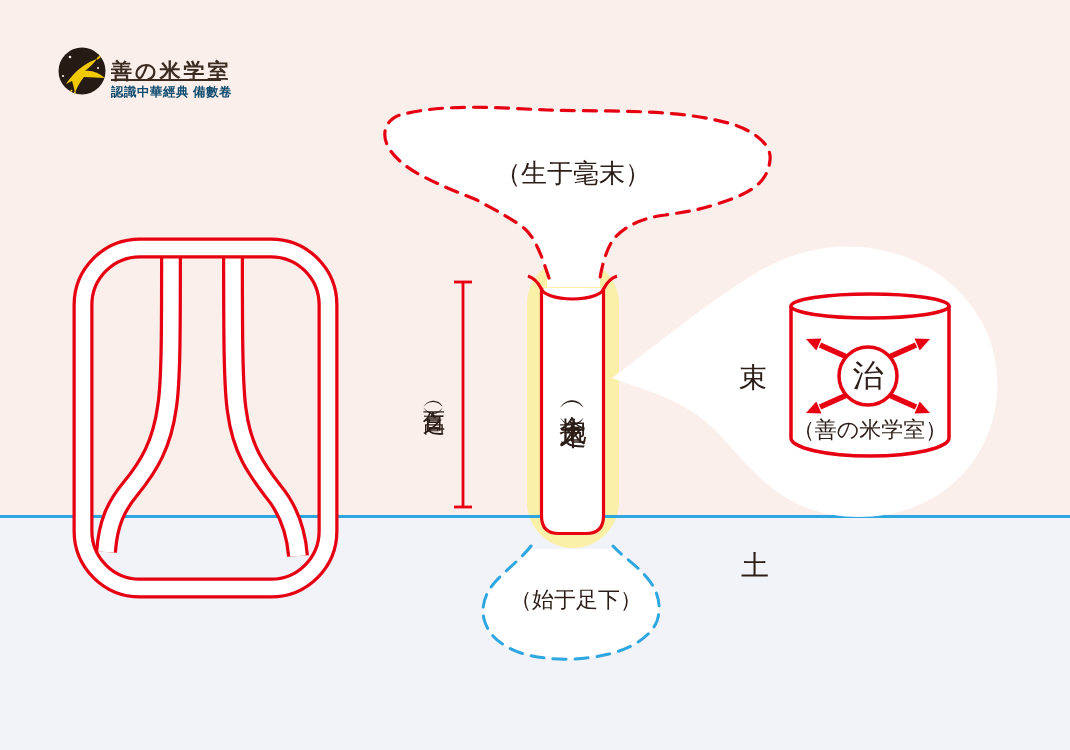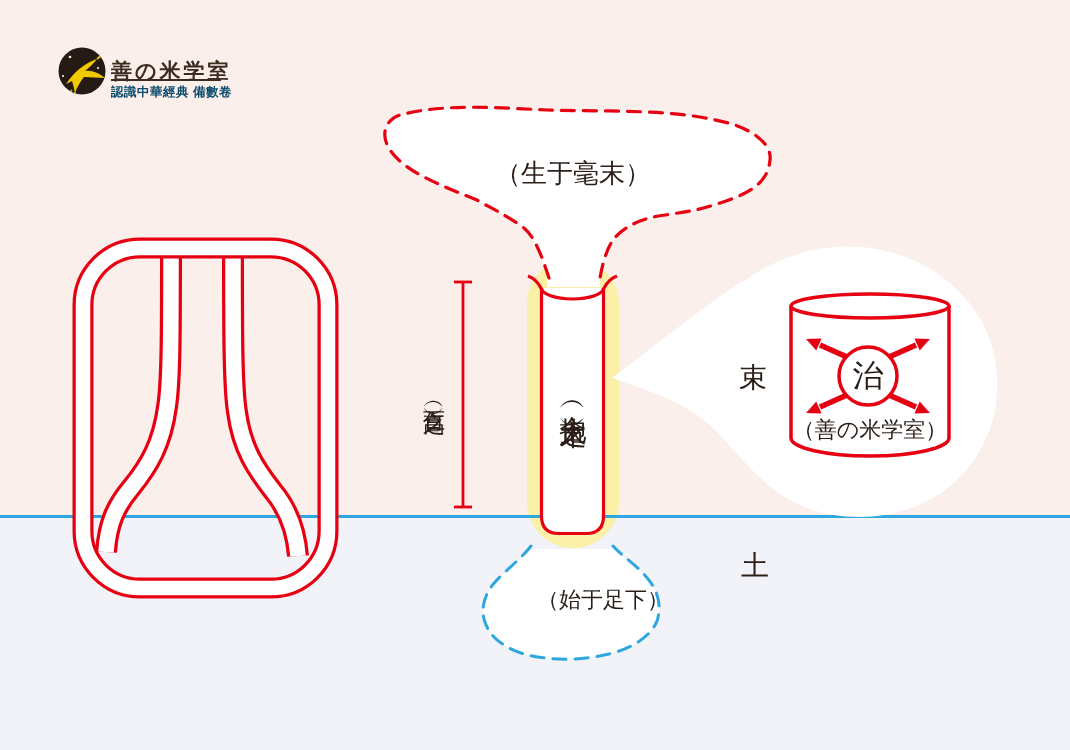--- a/index.html
+++ b/index.html
@@ -126,15 +126,15 @@
 <div class="lbl v fs27" style="left:573px;top:398px;">（合抱之木）</div>
 
 <div class="lbl fs28" style="left:753px;top:378px;">束</div>
 
 <div class="lbl fs31" style="left:868px;top:376px;">治</div>
 
 <div class="lbl fs22" style="left:870px;top:430px;">（善の米学室）</div>
 
 <div class="lbl fs28" style="left:755px;top:566px;">土</div>
 
-<div class="lbl fs22" style="left:603px;top:600px;">（始于足下）</div>
+<div class="lbl fs22" style="left:576px;top:600px;">（始于足下）</div>
 
 </div>
 
 </body></html>

